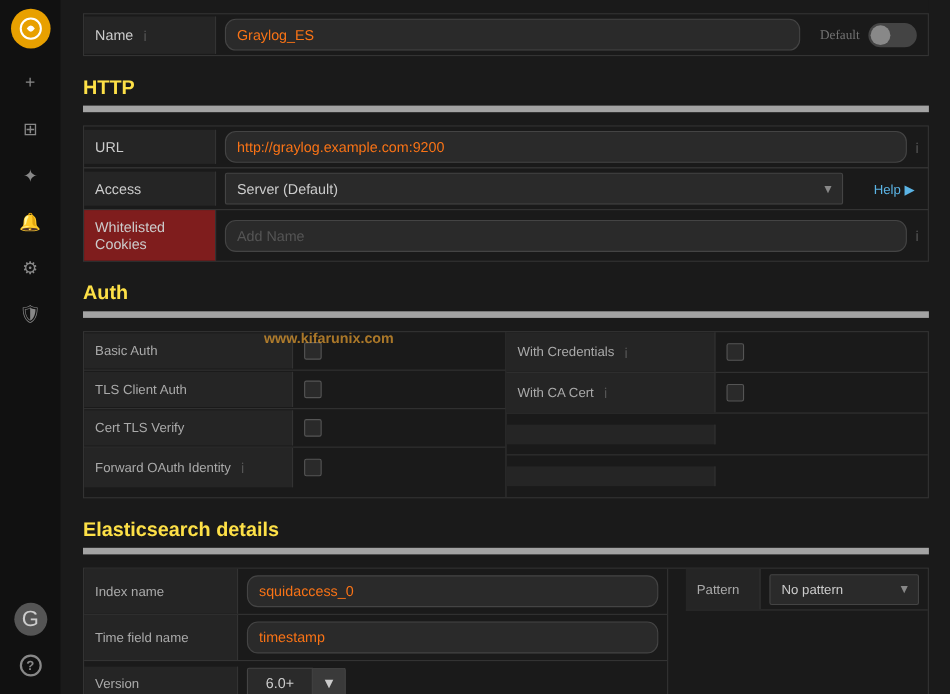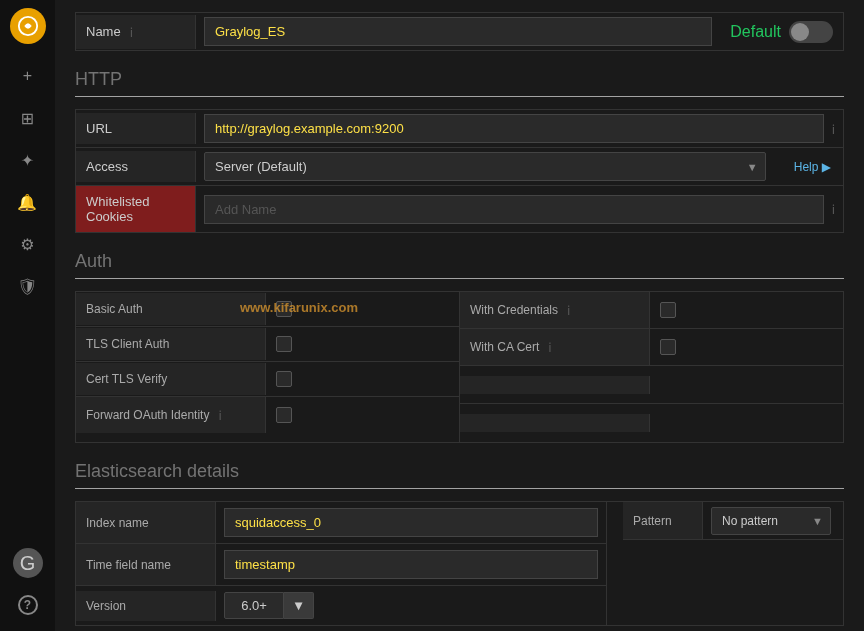--- a/index.html
+++ b/index.html
@@ -68,35 +68,35 @@
 
     
     .top-bar {
       height: 12px;
       background: #1a1a1a;
     }
 
     
     .section-title {
       font-size: 18px;
-      color: #737373;
-      font-weight: 400;
+      color: #fde047;
+      font-weight: 700;
       margin: 18px 0 12px 0;
-      border-bottom: 1px solid #a3a3a3;
+      border-bottom: 6px solid #a3a3a3;
       padding-bottom: 6px;
     }
 
     .form-input {
       background: #2a2a2a;
       border: 1px solid #444;
-      color: #fde047;
+      color: #f97316;
       padding: 6px 10px;
       font-size: 13px;
       width: 100%;
-      border-radius: 0;
+      border-radius: 10px;
       outline: none;
     }
     .form-input::placeholder { color: #555; }
 
     .form-select {
       background: #2a2a2a;
       border: 1px solid #444;
       color: #ccc;
       padding: 6px 10px;
       font-size: 13px;
@@ -297,21 +297,21 @@
 
   <div style="display:flex; align-items:center; gap:0; margin-bottom:4px; border:1px solid #333;">
     <div style="background:#252525;border-right:1px solid #333;padding:8px 10px;width:120px;display:flex;align-items:center;gap:5px;">
       <span>Name</span>
       <span class="info-icon">ℹ</span>
     </div>
     <div style="flex:1;padding:4px 8px;">
       <input type="text" class="form-input" value="Graylog_ES" style="">
     </div>
     <div style="padding:4px 10px;display:flex;align-items:center;gap:8px;">
-      <span style="color:#22c55e;font-size:16px;">Default</span>
+      <span style="color:#737373;font-size:12px;font-family:Liberation Serif, serif;">Default</span>
       <div class="toggle-switch">
         <div class="knob"></div>
       </div>
     </div>
   </div>
 
   <div class="section-title">HTTP</div>
 
   <div style="display:flex;align-items:center;border:1px solid #333;margin-bottom:-1px;">
     <div style="background:#252525;border-right:1px solid #333;padding:8px 10px;width:120px;">URL</div>
@@ -447,21 +447,21 @@
             </button>
           </div>
         </div>
       </div>
     </div>
 
     <div style="width:220px;">
       <div style="display:flex;align-items:center;height:38px;border-bottom:1px solid #333;">
         <div style="background:#252525;color:#aaa;font-size:12px;padding:8px 10px;width:80px;border-right:1px solid #333;height:100%;display:flex;align-items:center;">Pattern</div>
         <div style="padding:6px 8px;display:flex;align-items:center;gap:4px;">
-          <div class="select-wrapper" style="width:120px;">
+          <div class="select-wrapper" style="width:136px;">
             <select class="form-select" style="width:100%;font-size:12px;">
               <option>No pattern</option>
             </select>
             <span class="chevron">▼</span>
           </div>
         </div>
       </div>
     </div>
   </div>
 

